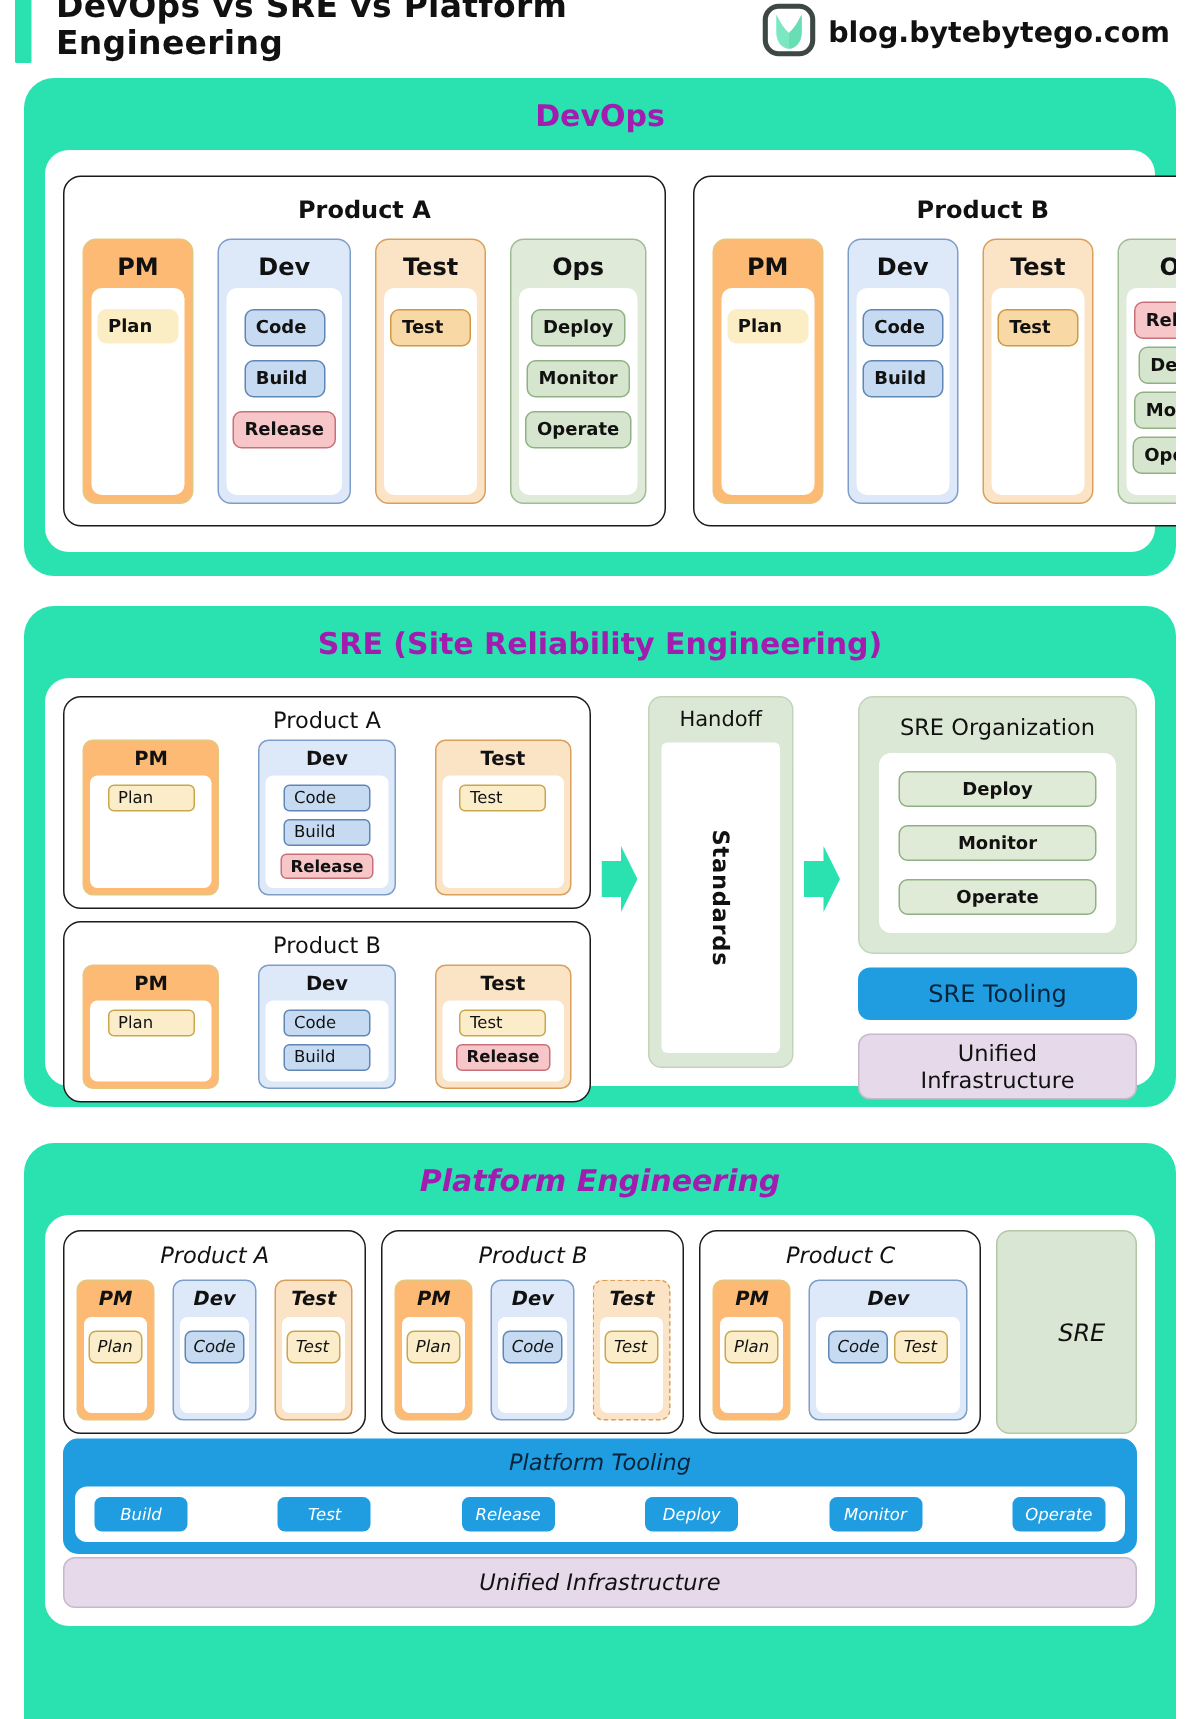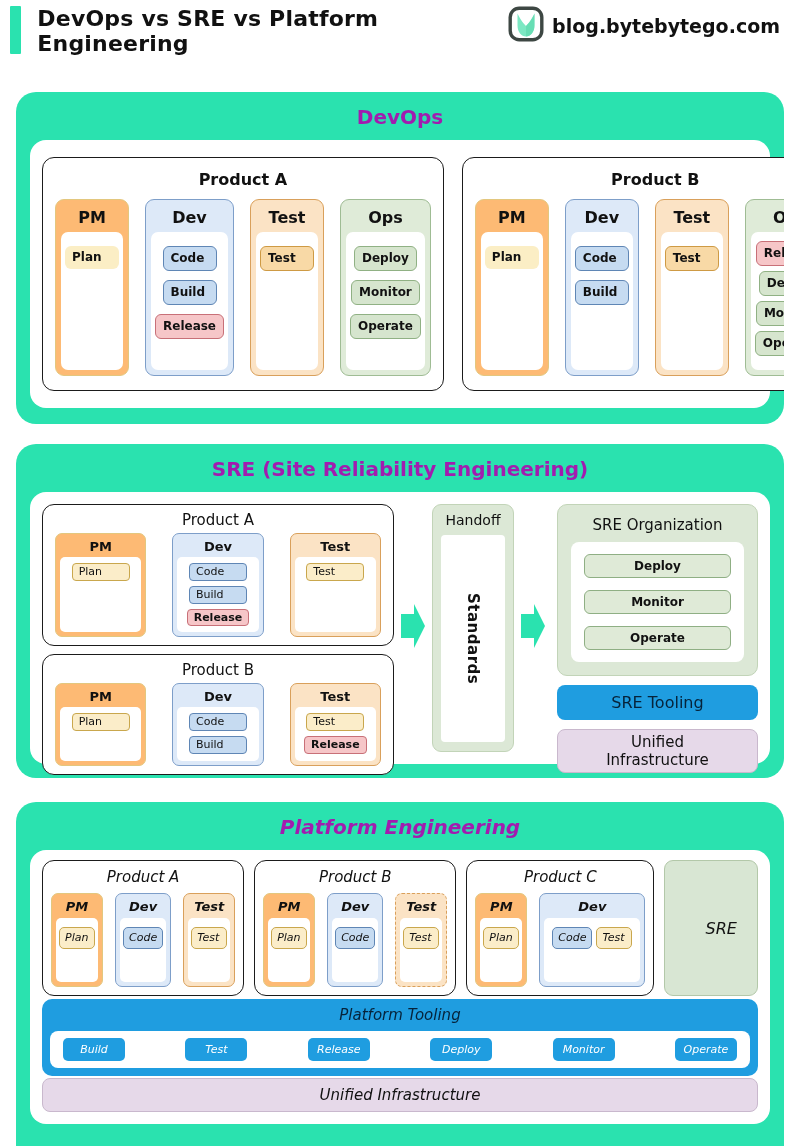--- a/index.html
+++ b/index.html
@@ -3,21 +3,21 @@
 <meta charset="utf-8">
 <style>
   * { box-sizing: border-box; margin: 0; padding: 0; }
   html,body { width: 800px; }
   body {
     height: 1146px;
     font-family: "DejaVu Sans", "Liberation Sans", sans-serif;
     background: #ffffff; color: #111;
   }
   
-  .header { display: flex; align-items: flex-start; height: 92px; padding: 6px 20px 10px 10px; }
+  .header { display: flex; align-items: flex-end; height: 52px; padding: 6px 20px 10px 10px; }
   .accent { width: 12px; height: 48px; background: #2ae2af; margin-right: 16px; border-radius: 1px; }
   .page-title { font-size: 22px; font-weight: 700; letter-spacing: .2px; }
   .brand { margin-left: auto; display: flex; align-items: center; gap: 8px; }
   .brand-text { font-size: 19px; font-weight: 700; }
   
   .band { background: #2ae2af; border-radius: 20px; margin: 0 16px; overflow: hidden; }
   .band-devops { height: 332px; margin-bottom: 20px; }
   .band-sre { height: 334px; margin-bottom: 24px; }
   .band-platform { height: 428px; font-style: italic; }
   .band-title { text-align: center; font-weight: 700; font-size: 20px; padding: 13px 0 11px; color: #a21caf; }
@@ -52,21 +52,21 @@
   .sre-stack { width: 352px; display: flex; flex-direction: column; gap: 8px; }
   .product.small { padding: 4px 12px 8px; flex: 1; display: flex; flex-direction: column; }
   .product.small .p-title { font-weight: 400; font-size: 15px; margin: 2px 0 4px; }
   .product.small .cols { gap: 26px; flex: 1; }
   .product.small .col { padding: 4px; border-radius: 7px; }
   .product.small .col-h { font-size: 13px; padding: 1px 0 3px; }
   .product.small .col-b { min-height: 54px; gap: 5px; padding: 6px 4px; border-radius: 5px; }
   .product.small .chip { font-size: 11px; font-weight: 400; padding: 1px 6px; min-width: 58px; border-radius: 4px; }
   .product.small .chip.red { font-weight: 700; }
   .arrow { align-self: center; flex: none; }
-  .handoff { width: 82px; flex: none; background: #dce8d6; border: 1px solid #c2d4b8; border-radius: 9px;
+  .handoff { width: 97px; flex: none; background: #dce8d6; border: 1px solid #c2d4b8; border-radius: 9px;
              padding: 7px 8px 9px; display: flex; flex-direction: column; }
   .handoff-title { text-align: center; font-size: 14px; margin-bottom: 7px; }
   .handoff-body { background: #fff; border-radius: 4px; flex: 1; display: flex; align-items: center; justify-content: center; }
   .vtext { writing-mode: vertical-rl; font-weight: 700; font-size: 15px; letter-spacing: .5px; }
   .sre-right { flex: 1; display: flex; flex-direction: column; gap: 9px; padding-left: 5px; }
   .org { background: #dce8d6; border: 1px solid #c2d4b8; border-radius: 10px; padding: 5px 13px 13px; flex: 1; }
   .org-title { text-align: center; font-size: 15px; padding: 6px 0 8px; }
   .org-body { background: #fff; border-radius: 8px; padding: 12px 13px; display: flex; flex-direction: column; gap: 12px; }
   .org-chip { background: #dfead7; border: 1.2px solid #8faf84; border-radius: 6px; text-align: center;
               font-size: 12px; font-weight: 700; padding: 4px 0; }

